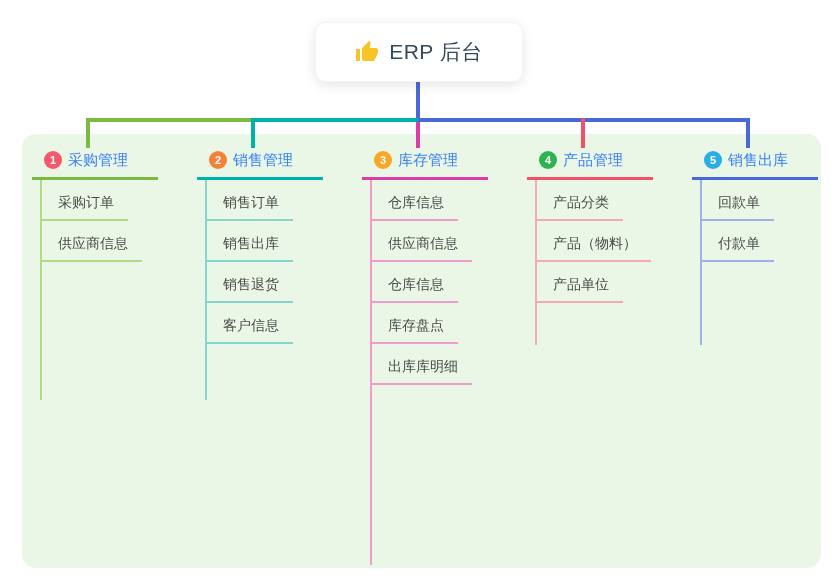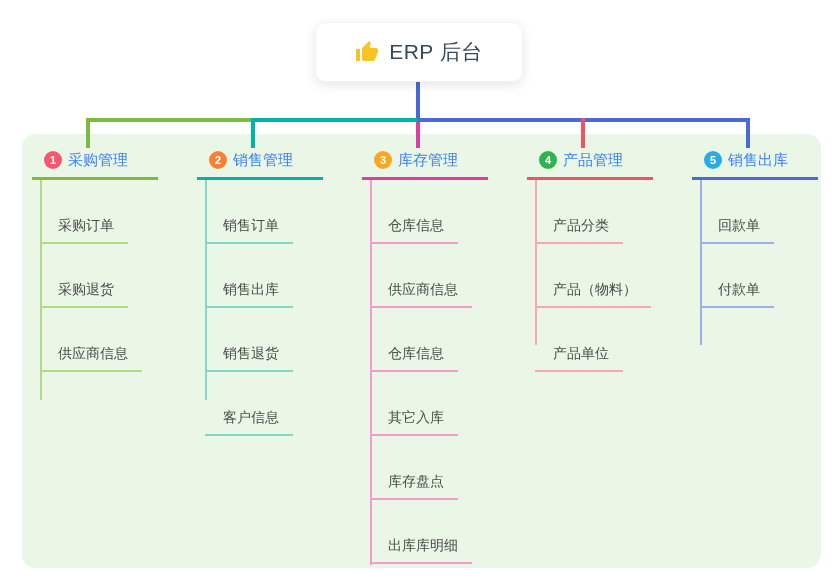--- a/index.html
+++ b/index.html
@@ -34,21 +34,21 @@
   }
   .badge{
     width:18px;height:18px;border-radius:50%;flex:0 0 18px;
     color:#fff;font-size:11px;font-weight:bold;
     display:flex;align-items:center;justify-content:center;
   }
   .tlabel{font-size:15px;color:#3b82f6;font-weight:500;white-space:nowrap;line-height:20px;}
   .vline{position:absolute;left:8px;top:30px;width:2px;}
   .children{position:absolute;left:8px;top:30px;}
   .child{
-    box-sizing:border-box;height:64px;width:max-content;
+    box-sizing:border-box;height:41px;width:max-content;
     display:flex;align-items:flex-end;
     padding:8px 14px 7px 18px;border-bottom:2px solid #000;
     font-size:14px;color:#4a4a4a;white-space:nowrap;
   }
   
   .b0 .title{border-color:#7cbb41}.b0 .badge{background:#f4586c}
   .b0 .vline{background:#b2d985}.b0 .child{border-color:#b2d985}
   .b1 .title{border-color:#00b3aa}.b1 .badge{background:#f58138}
   .b1 .vline{background:#84d6cd}.b1 .child{border-color:#84d6cd}
   .b2 .title{border-color:#d93fa4}.b2 .badge{background:#f7a723}
@@ -85,21 +85,20 @@
   </div>
 
   <div class="col b0" style="left:32px">
     <div class="title">
       <span class="badge">1</span>
       <span class="tlabel">采购管理</span>
     </div>
     <div class="vline" style="height:220px"></div>
     <div class="children">
       <div class="child">采购订单</div>
-      <div class="child">采购退货</div>
       <div class="child">供应商信息</div>
     </div>
   </div>
 
   <div class="col b1" style="left:197px">
     <div class="title">
       <span class="badge">2</span>
       <span class="tlabel">销售管理</span>
     </div>
     <div class="vline" style="height:220px"></div>
@@ -114,21 +113,20 @@
   <div class="col b2" style="left:362px">
     <div class="title">
       <span class="badge">3</span>
       <span class="tlabel">库存管理</span>
     </div>
     <div class="vline" style="height:385px"></div>
     <div class="children">
       <div class="child">仓库信息</div>
       <div class="child">供应商信息</div>
       <div class="child">仓库信息</div>
-      <div class="child">其它入库</div>
       <div class="child">库存盘点</div>
       <div class="child">出库库明细</div>
     </div>
   </div>
 
   <div class="col b3" style="left:527px">
     <div class="title">
       <span class="badge">4</span>
       <span class="tlabel">产品管理</span>
     </div>

